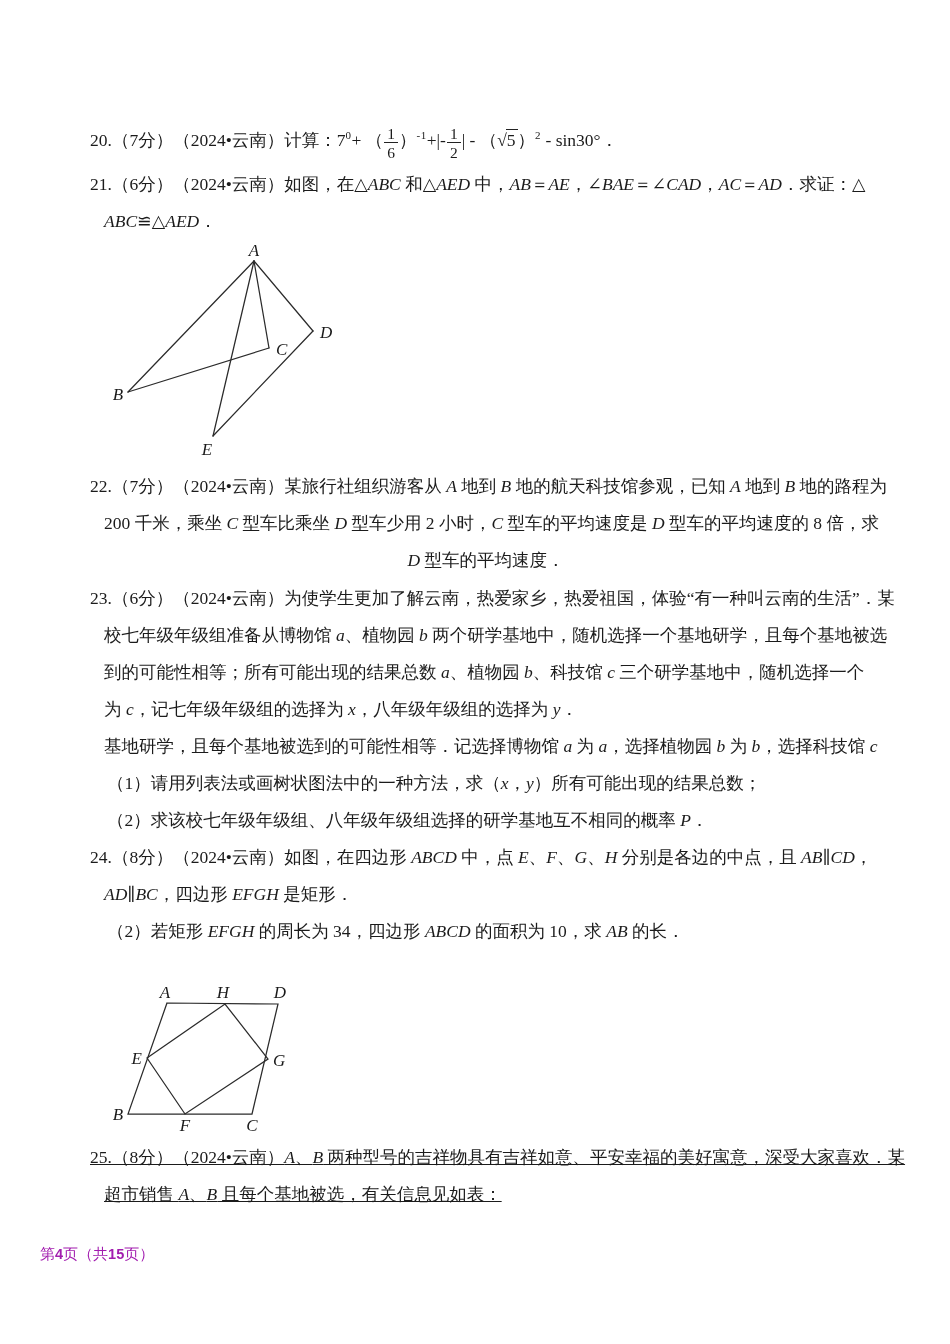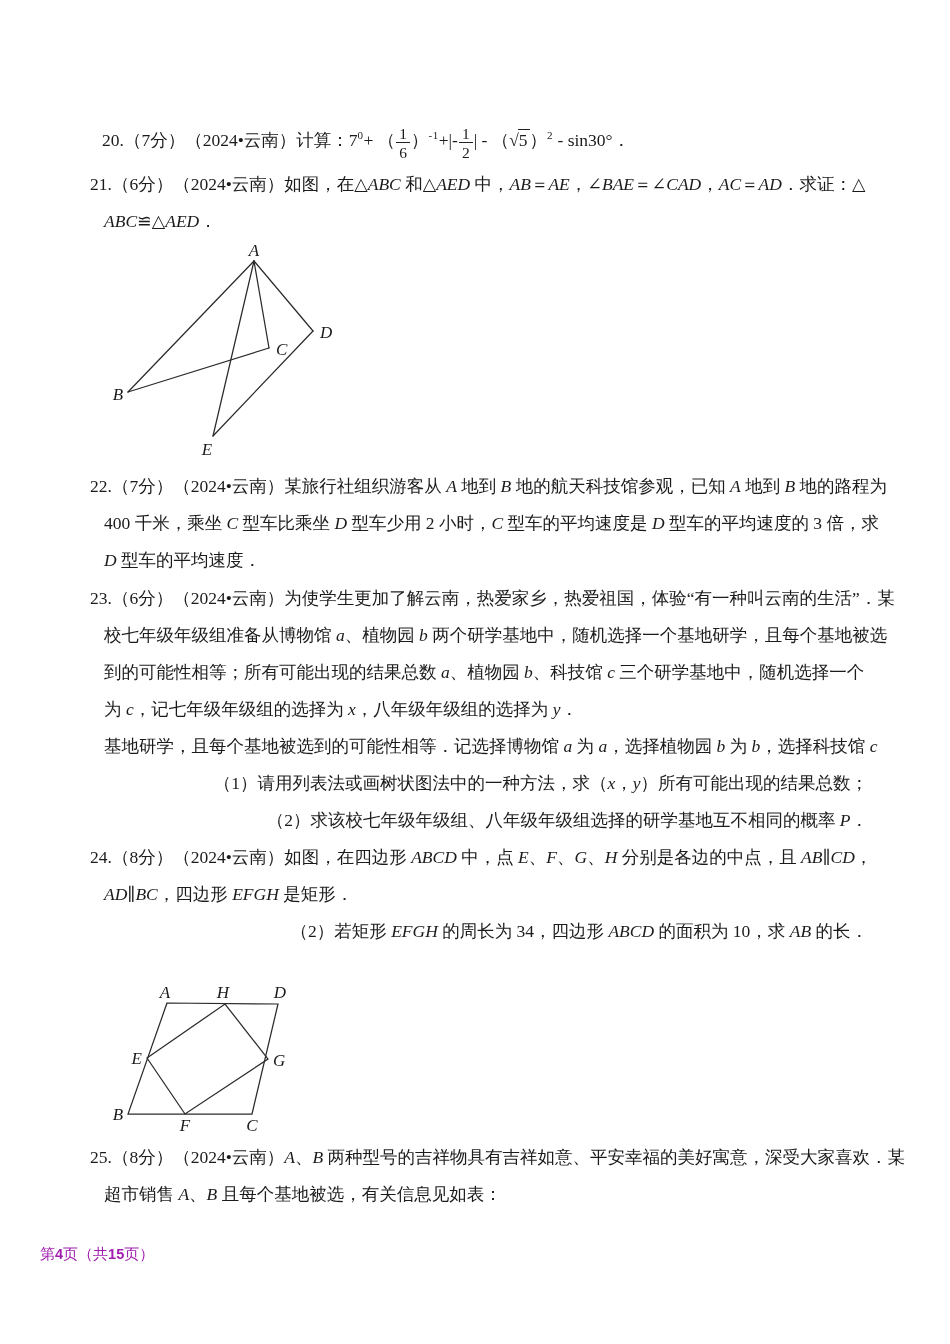--- a/index.html
+++ b/index.html
@@ -4,23 +4,23 @@
 <style>
   html, body { margin:0; padding:0; }
   body {
     width:950px; height:1344px; background:#ffffff; position:relative;
     font-family:"Liberation Serif","DejaVu Serif",serif;
     color:#1b1b1b; overflow:hidden;
   }
   .page { position:absolute; inset:0; }
   .q { position:absolute; left:90px; width:778px; font-size:17.5px; }
   .line { line-height:37px; height:37px; white-space:nowrap; }
-  .line.tall { line-height:46px; height:46px;margin-left:12px; }
+  .line.tall { line-height:46px; height:46px; }
   .line.cont { padding-left:14px; }
-  .line.item { padding-left:17px;text-align:right; }
+  .line.item { padding-left:17px; }
   .seg-i { font-style:italic; }
   .seg-b { font-weight:bold; font-family:"Liberation Sans","DejaVu Sans",sans-serif; font-size:14.5px; }
   .seg-sup { font-size:11px; vertical-align:7px; letter-spacing:0.5px; }
   .seg-frac { display:inline-block; vertical-align:-12px; text-align:center; line-height:1.1; font-size:15.5px; margin:0 1px; }
   .seg-frac .fn { display:block; border-bottom:1.2px solid #222; padding:0 3px 0px 3px; }
   .seg-frac .fd { display:block; padding-top:1px; }
   .seg-sqrt { white-space:nowrap; }
   .seg-sqrt .rad { margin-right:-1px; }
   .seg-sqrt .rv { border-top:1.3px solid #222; padding:0 2px 0 1px; }
   .fig { position:absolute; }
@@ -57,23 +57,23 @@
       <g>
         <text class="vlabel" x="144" y="13" text-anchor="middle">A</text>
         <text class="vlabel" x="8" y="157" text-anchor="middle">B</text>
         <text class="vlabel" x="166" y="112" text-anchor="start">C</text>
         <text class="vlabel" x="210" y="95" text-anchor="start">D</text>
         <text class="vlabel" x="97" y="212" text-anchor="middle">E</text>
       </g>
     </svg>
   </div>
 
-  <div class="q" style="top:468px;">
+  <div class="q" style="top:468px;text-align:center;">
     <div class="line"><span>22.（7分）（2024•云南）某旅行社组织游客从 </span><span class="seg-i">A</span><span> 地到 </span><span class="seg-i">B</span><span> 地的航天科技馆参观，已知 </span><span class="seg-i">A</span><span> 地到 </span><span class="seg-i">B</span><span> 地的路程为</span></div>
-    <div class="line cont"><span>400 千米，乘坐 </span><span class="seg-i">C</span><span> 型车比乘坐 </span><span class="seg-i">D</span><span> 型车少用 2 小时，</span><span class="seg-i">C</span><span> 型车的平均速度是 </span><span class="seg-i">D</span><span> 型车的平均速度的 3 倍，求</span></div>
+    <div class="line cont"><span>200 千米，乘坐 </span><span class="seg-i">C</span><span> 型车比乘坐 </span><span class="seg-i">D</span><span> 型车少用 2 小时，</span><span class="seg-i">C</span><span> 型车的平均速度是 </span><span class="seg-i">D</span><span> 型车的平均速度的 8 倍，求</span></div>
     <div class="line cont"><span class="seg-i">D</span><span> 型车的平均速度．</span></div>
   </div>
 
   <div class="q" style="top:580px;">
     <div class="line"><span>23.（6分）（2024•云南）为使学生更加了解云南，热爱家乡，热爱祖国，体验“有一种叫云南的生活”．某</span></div>
     <div class="line cont"><span>校七年级年级组准备从博物馆 </span><span class="seg-i">a</span><span>、植物园 </span><span class="seg-i">b</span><span> 两个研学基地中，随机选择一个基地研学，且每个基地被选</span></div>
     <div class="line cont"><span>到的可能性相等；所有可能出现的结果总数 </span><span class="seg-i">a</span><span>、植物园 </span><span class="seg-i">b</span><span>、科技馆 </span><span class="seg-i">c</span><span> 三个研学基地中，随机选择一个</span></div>
     <div class="line cont"><span>为 </span><span class="seg-i">c</span><span>，记七年级年级组的选择为 </span><span class="seg-i">x</span><span>，八年级年级组的选择为 </span><span class="seg-i">y</span><span>．</span></div>
     <div class="line cont"><span>基地研学，且每个基地被选到的可能性相等．记选择博物馆 </span><span class="seg-i">a</span><span> 为 </span><span class="seg-i">a</span><span>，选择植物园 </span><span class="seg-i">b</span><span> 为 </span><span class="seg-i">b</span><span>，选择科技馆 </span><span class="seg-i">c</span></div>
     <div class="line item"><span>（1）请用列表法或画树状图法中的一种方法，求（</span><span class="seg-i">x</span><span>，</span><span class="seg-i">y</span><span>）所有可能出现的结果总数；</span></div>
@@ -98,20 +98,20 @@
         <text class="vlabel" x="172" y="13" text-anchor="middle">D</text>
         <text class="vlabel" x="34" y="79" text-anchor="end">E</text>
         <text class="vlabel" x="165" y="81" text-anchor="start">G</text>
         <text class="vlabel" x="10" y="135" text-anchor="middle">B</text>
         <text class="vlabel" x="77" y="146" text-anchor="middle">F</text>
         <text class="vlabel" x="144" y="146" text-anchor="middle">C</text>
       </g>
     </svg>
   </div>
 
-  <div class="q" style="top:1139px;">
+  <div class="q" style="top:1139px;text-decoration:underline;">
     <div class="line"><span>25.（8分）（2024•云南）</span><span class="seg-i">A</span><span>、</span><span class="seg-i">B</span><span> 两种型号的吉祥物具有吉祥如意、平安幸福的美好寓意，深受大家喜欢．某</span></div>
     <div class="line cont"><span>超市销售 </span><span class="seg-i">A</span><span>、</span><span class="seg-i">B</span><span> 且每个基地被选，有关信息见如表：</span></div>
   </div>
 
   <div class="footer"><span>第</span><span class="seg-b">4</span><span>页（共</span><span class="seg-b">15</span><span>页）</span></div>
 
 </div>
 
 </body></html>

